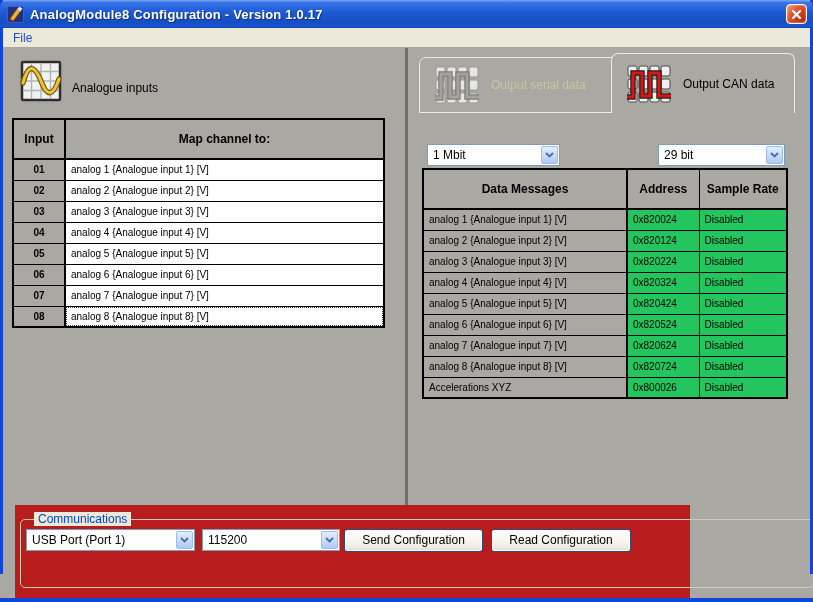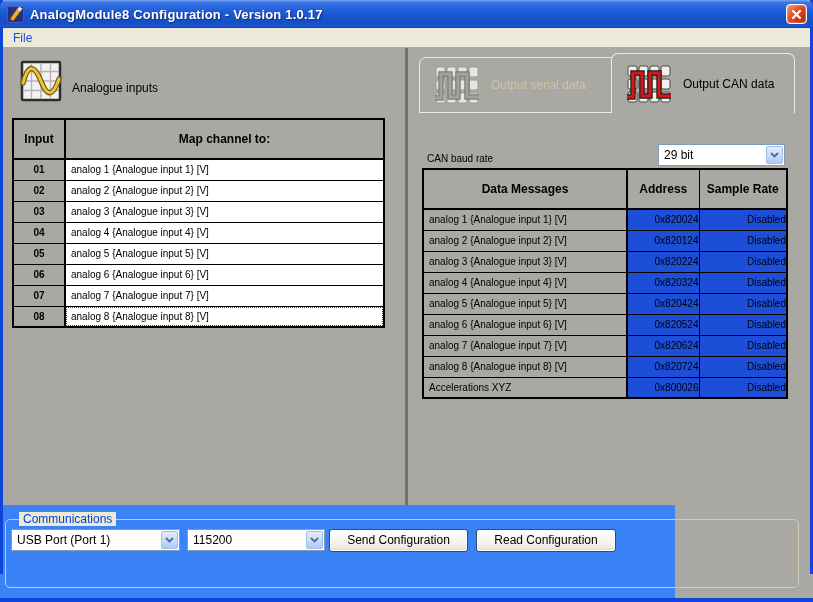--- a/index.html
+++ b/index.html
@@ -73,24 +73,24 @@
     display:flex; align-items:center; justify-content:center;
   }
 
   
   .can-table { position:absolute; left:422px; top:168px; width:366px; border:2px solid #000; }
   .can-table th { height:40px; }
   .can-table col.c-msg { width:204px; }
   .can-table col.c-addr { width:72px; }
   .can-table th.h-msg, .can-table td.msg { border-right:2px solid #000; }
   .can-table td.msg { background:#a9a8a3; padding-left:5px; }
-  .can-table td.addr, .can-table td.rate { background:#1d4ed8; padding-left:21px;text-align:right; }
-
-  
-  .bottom-panel { position:absolute; left:0; top:505px; width:675px; height:93px; background:#3b82f6; }
+  .can-table td.addr, .can-table td.rate { background:#22c55e; padding-left:5px; }
+
+  
+  .bottom-panel { position:absolute; left:15px; top:505px; width:675px; height:93px; background:#b91c1c; }
   .groupbox { position:absolute; left:5px; top:14px; width:794px; height:69px; border:1px solid #cfccb3; border-radius:5px; }
   .groupbox-label { position:absolute; left:19px; top:7px; background:#ece9d8; padding:0 4px; font-size:12px; color:#0046d5; }
 
   .xp-btn {
     position:absolute; height:23px; border:1px solid #2a4d7e; border-radius:3px;
     background:linear-gradient(180deg,#ffffff 0%,#f7f6f1 45%,#efede2 82%,#ddd9c8 100%);
     box-shadow:inset 0 0 0 1px #fdfdfb;
     font-size:12px; color:#000; text-align:center; line-height:21px; cursor:pointer;
   }
 </style>
@@ -213,20 +213,28 @@
           <rect x="24" y="28" width="9" height="10" rx="2"></rect>
           <rect x="35" y="28" width="9" height="10" rx="2"></rect>
       </g>
       <path d="M1 33 H7 V9 H16 V32 H24 V9 H33 V32 H45" fill="none" stroke="#1e1e1e" stroke-width="5.4"></path>
       <path d="M1 33 H7 V9 H16 V32 H24 V9 H33 V32 H45" fill="none" stroke="#dd1414" stroke-width="3"></path>
     </svg>
     <span class="tab-label">Output CAN data</span>
   </div>
 
   <span class="field-label" style="left:427px; top:125px;">CAN baud rate</span>
+  <div class="xp-combo" style="left:427px; top:144px; width:133px;">
+    <span class="val">1 Mbit</span>
+    <span class="drop">
+      <svg width="9" height="6" viewBox="0 0 9 6">
+          <path d="M1 1 L4.5 4.5 L8 1" stroke="#4a6aa5" stroke-width="1.8" fill="none"></path>
+        </svg>
+    </span>
+  </div>
 
   <span class="field-label" style="left:661px; top:125px;">CAN ID length</span>
   <div class="xp-combo" style="left:658px; top:144px; width:127px;">
     <span class="val">29 bit</span>
     <span class="drop">
       <svg width="9" height="6" viewBox="0 0 9 6">
           <path d="M1 1 L4.5 4.5 L8 1" stroke="#4a6aa5" stroke-width="1.8" fill="none"></path>
         </svg>
     </span>
   </div>

